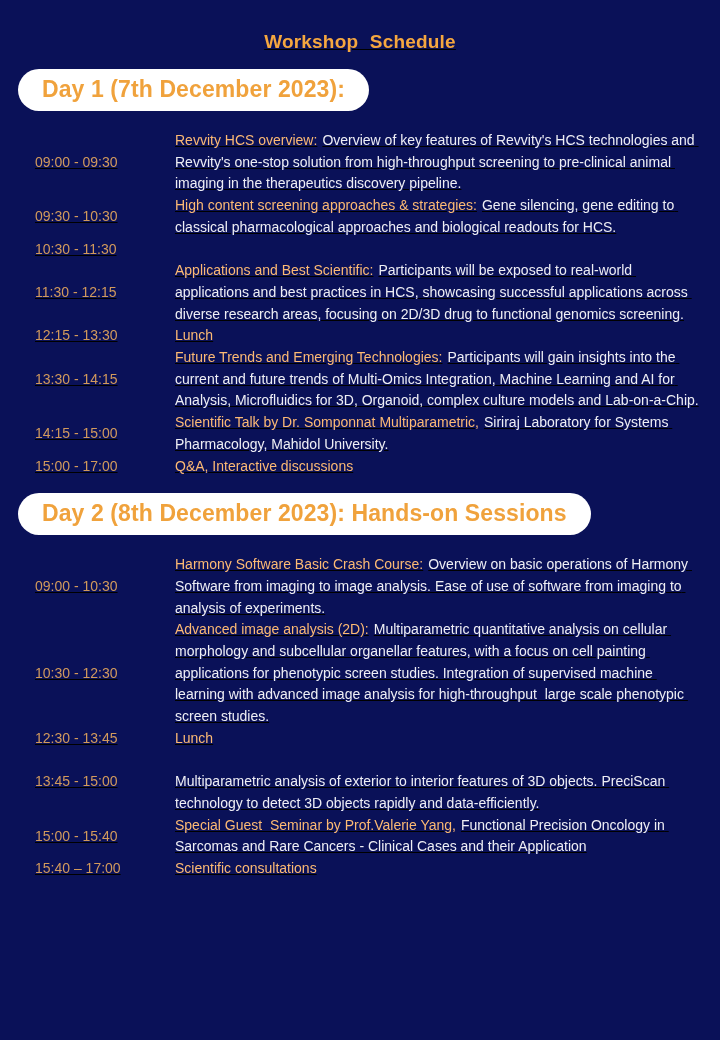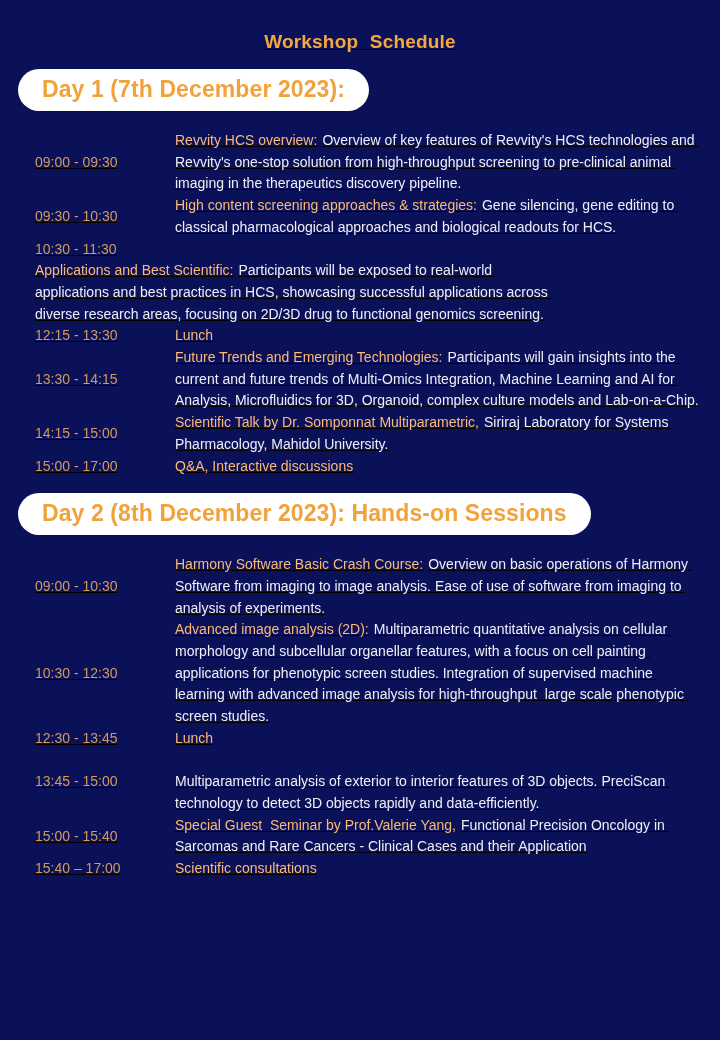--- a/index.html
+++ b/index.html
@@ -91,20 +91,21 @@
   <div class="session-row">
     <span class="session-time">09:30 - 10:30</span>
     <span class="session-desc"><span class="session-topic">High content screening approaches &amp; strategies:</span><span class="session-detail">Gene silencing, gene editing to classical pharmacological approaches and biological readouts for HCS.</span></span>
   </div>
 
   <div class="session-row">
     <span class="session-time">10:30 - 11:30</span>
   </div>
 
   <div class="session-row">
+    <span class="session-time">11:30 - 12:15</span>
     <span class="session-desc"><span class="session-topic">Applications and Best Scientific:</span><span class="session-detail">Participants will be exposed to real-world applications and best practices in HCS, showcasing successful applications across diverse research areas, focusing on 2D/3D drug to functional genomics screening.</span></span>
   </div>
 
   <div class="session-row">
     <span class="session-time">12:15 - 13:30</span>
     <span class="session-desc"><span class="session-topic">Lunch</span><span class="session-detail"></span></span>
   </div>
 
   <div class="session-row">
     <span class="session-time">13:30 - 14:15</span>

